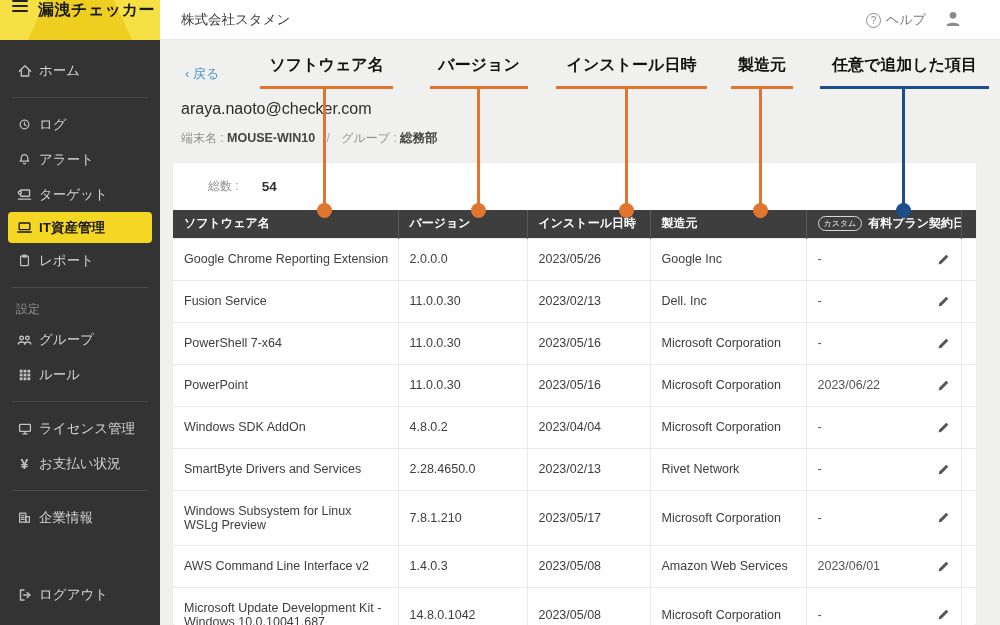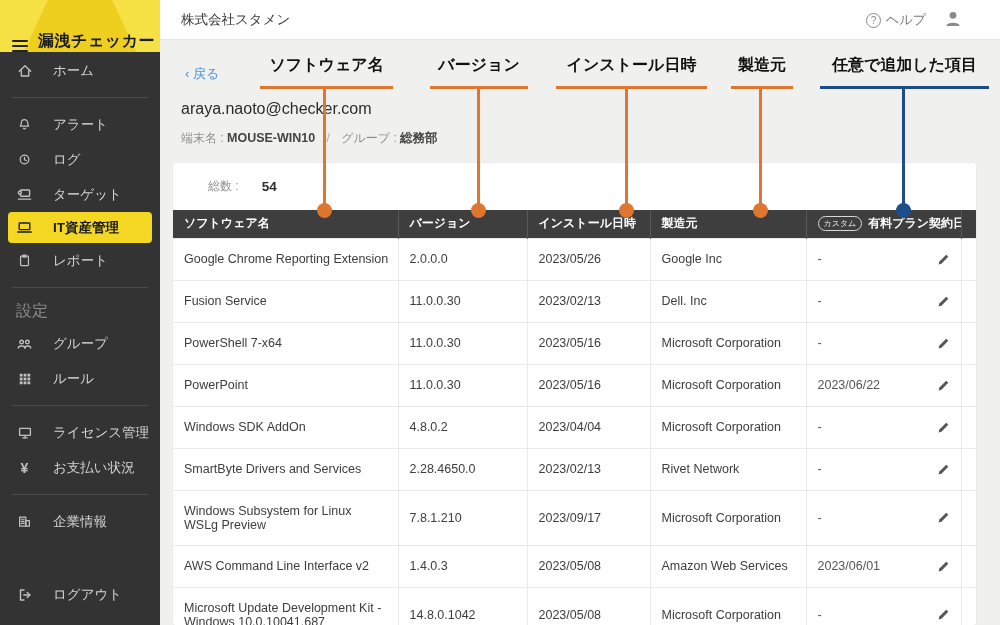--- a/index.html
+++ b/index.html
@@ -1,42 +1,42 @@
 <!DOCTYPE html>
 <html><head>
 <meta charset="utf-8">
 <style>
   * { margin:0; padding:0; box-sizing:border-box; }
   html,body { width:1000px; height:625px; overflow:hidden; }
   body { font-family:"Liberation Sans","DejaVu Sans",sans-serif; background:#f0f0ee; position:relative; color:#333; }
 
   
   .topbar { position:absolute; left:0; top:0; width:1000px; height:40px; background:#fff; border-bottom:1px solid #e7e7e7; z-index:20; }
-  .logo { position:absolute; left:0; top:0; width:160px; height:52px;
+  .logo { position:absolute; left:0; top:0; width:160px; height:40px;
           background:
             linear-gradient(115deg, #f6e145 0 26%, rgba(0,0,0,0) 26%),
             linear-gradient(245deg, #f6e145 0 26%, rgba(0,0,0,0) 26%),
             #eecf20;
-          display:flex; align-items:flex-end; gap:10px; padding-left:12px; }
+          display:flex; align-items:flex-start; gap:10px; padding-left:12px; }
   .hamburger { display:inline-flex; flex-direction:column; gap:3px; cursor:pointer; }
   .hamburger i { width:16px; height:2px; background:#222; border-radius:1px; }
   .logo-text { font-size:16px; font-weight:bold; color:#1a1a1a; letter-spacing:.5px; }
   .company { position:absolute; left:181px; top:0; line-height:40px; font-size:13.5px; color:#3a3a3a; }
   .help { position:absolute; right:74px; top:0; height:40px; display:flex; align-items:center; gap:5px; font-size:13px; color:#777; cursor:pointer; }
   .qmark { display:inline-flex; width:15px; height:15px; border:1.2px solid #8a8a8a; border-radius:50%; align-items:center; justify-content:center; font-size:10px; color:#8a8a8a; }
   .user { position:absolute; right:37px; top:9px; cursor:pointer; }
 
   
   .sidebar { position:absolute; left:0; top:40px; width:160px; height:585px; background:#333333; z-index:10; padding-top:13px; }
-  .nav-item { display:flex; align-items:center; gap:20px; height:35px; padding-left:16px; color:#d3d3d3; font-size:13.5px; cursor:pointer; }
+  .nav-item { display:flex; align-items:center; gap:6px; height:35px; padding-left:16px; color:#d3d3d3; font-size:13.5px; cursor:pointer; }
   .nav-icon { width:17px; height:17px; display:inline-flex; align-items:center; justify-content:center; color:#c2c2c2; font-size:13px; }
   .nav-item.active { background:#f3d723; color:#1a1a1a; font-weight:bold; border-radius:4px; margin:0 8px; padding-left:8px; height:31px; }
   .nav-item.active .nav-icon { color:#1a1a1a; }
   .nav-divider { border-top:1px solid #4a4a4a; margin:9px 12px; }
-  .nav-section-label { color:#8d8d8d; font-size:16px; padding:4px 0 4px 16px; }
+  .nav-section-label { color:#8d8d8d; font-size:12px; padding:4px 0 4px 16px; }
   .logout { position:absolute; bottom:13px; left:0; width:100%; }
 
   
   .content { position:absolute; left:160px; top:40px; width:840px; height:585px; }
   .back { position:absolute; left:25px; top:25px; font-size:13px; color:#4e94d4; cursor:pointer; }
   .email { position:absolute; left:21px; top:60px; font-size:16px; color:#2b2b2b; }
   .devline { position:absolute; left:21px; top:90px; font-size:12px; color:#8f8f8f; }
   .devline b { color:#444; font-weight:bold; font-size:12.5px; }
   .devline .sep { margin:0 8px; color:#aaa; }
 
@@ -95,34 +95,34 @@
             <path d="M2.3 8.3 L8 2.8 l5.7 5.5"></path>
             <path d="M4.3 7.4 V13 h7.4 V7.4"></path>
           </svg>
         </span>
         <span class="nav-label">ホーム</span>
       </div>
       <div class="nav-divider"></div>
       <div class="nav-item">
         <span class="nav-icon">
           <svg width="15" height="15" viewBox="0 0 16 16" fill="none" stroke="currentColor" stroke-width="1.3" stroke-linecap="round" stroke-linejoin="round">
+            <circle cx="8" cy="8" r="4.6"></circle>
+            <path d="M8 5.6 V8.3 l1.9 1"></path>
+          </svg>
+        </span>
+        <span class="nav-label">ログ</span>
+      </div>
+      <div class="nav-item">
+        <span class="nav-icon">
+          <svg width="15" height="15" viewBox="0 0 16 16" fill="none" stroke="currentColor" stroke-width="1.3" stroke-linecap="round" stroke-linejoin="round">
             <path d="M8 2.8 a3.4 3.4 0 0 1 3.4 3.4 c0 2.6 1.1 3.6 1.1 3.6 H3.5 c0 0 1.1-1 1.1-3.6 A3.4 3.4 0 0 1 8 2.8 z"></path>
             <path d="M6.9 12 a1.2 1.2 0 0 0 2.2 0"></path>
           </svg>
         </span>
         <span class="nav-label">アラート</span>
-      </div>
-      <div class="nav-item">
-        <span class="nav-icon">
-          <svg width="15" height="15" viewBox="0 0 16 16" fill="none" stroke="currentColor" stroke-width="1.3" stroke-linecap="round" stroke-linejoin="round">
-            <circle cx="8" cy="8" r="4.6"></circle>
-            <path d="M8 5.6 V8.3 l1.9 1"></path>
-          </svg>
-        </span>
-        <span class="nav-label">ログ</span>
       </div>
       <div class="nav-item">
         <span class="nav-icon">
           <svg width="17" height="17" viewBox="0 0 16 16" fill="none" stroke="currentColor" stroke-width="1.3" stroke-linecap="round" stroke-linejoin="round">
             <rect x="4.2" y="3.8" width="8.6" height="5.8" rx=".6"></rect>
             <path d="M2.2 12.3 h11.6"></path>
             <circle cx="3.6" cy="6.2" r="1.4" fill="#333"></circle>
           </svg>
         </span>
         <span class="nav-label">ターゲット</span>
@@ -357,21 +357,21 @@
                   </svg>
         </span>
       </span>
     </td>
     <td class="c-stub"></td>
   </tr>
 
   <tr>
     <td class="c-name">Windows Subsystem for Linux<br>WSLg Preview</td>
     <td class="c-ver">7.8.1.210</td>
-    <td class="c-date">2023/09/17</td>
+    <td class="c-date">2023/05/17</td>
     <td class="c-maker">Microsoft Corporation</td>
     <td class="c-contract">
       <span class="cellflex">
         <span class="val">-</span>
         <span class="pencil">
           <svg width="15" height="15" viewBox="0 0 16 16">
                     <path d="M2.8 13.2 l.8-3L10.9 2.9 l2.2 2.2 -7.3 7.3 z" fill="#565656"></path>
                   </svg>
         </span>
       </span>

